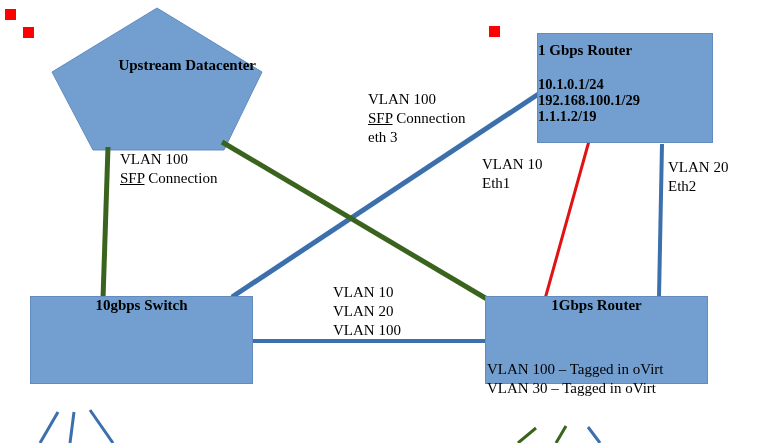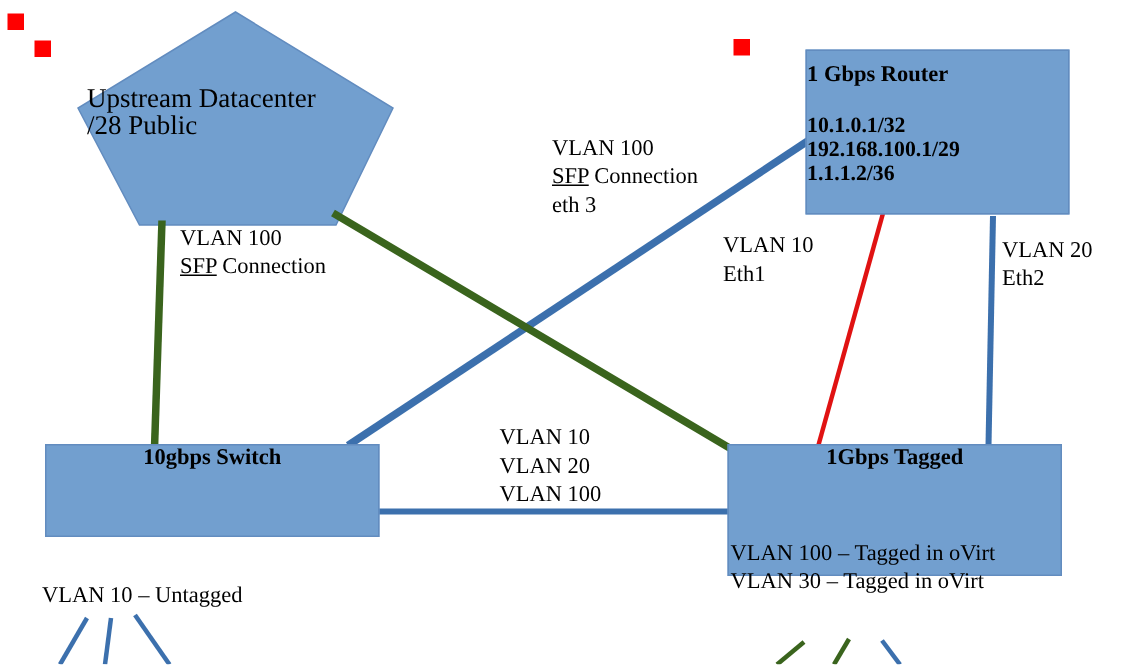--- a/index.html
+++ b/index.html
@@ -6,31 +6,31 @@
   .canvas{
     position:relative;width:759px;height:443px;background:#ffffff;
     font-family:"Liberation Serif",serif;color:#000;overflow:hidden;
   }
   .layer{position:absolute;left:0;top:0;}
   .node{
     position:absolute;display:flex;align-items:flex-start;justify-content:center;
     text-align:center;font-weight:bold;font-size:15px;
   }
   .box{background:#729FCF;border:1px solid #628CBF;box-sizing:border-box;}
-  .switch-left{left:30px;top:296px;width:223px;height:62px;}
+  .switch-left{left:30px;top:296px;width:223px;height:88px;}
   .switch-right{left:485px;top:296px;width:223px;height:88px;}
   .router{
     left:537px;top:33px;width:176px;height:110px;
     flex-direction:column;justify-content:flex-start;padding-top:8px;
   }
   .router .title{margin-bottom:17px;}
   .router .ip{line-height:16px;font-size:14.5px;}
   .pent-text{
-    position:absolute;left:58px;top:56px;width:198px;text-align:left;
-    font-size:18px;line-height:18px;font-weight:normal;
+    position:absolute;left:58px;top:56px;width:198px;text-align:right;
+    font-size:15px;line-height:18px;font-weight:bold;
   }
   .lbl{
     position:absolute;font-weight:normal;font-size:15px;line-height:19px;
     white-space:nowrap;
   }
   .u{text-decoration:underline;}
 </style>
 </head>
 <body>
 
@@ -60,36 +60,35 @@
     <line x1="566" y1="426" x2="556" y2="443" stroke="#3A641D" stroke-width="3"></line>
     <line x1="588" y1="427" x2="600" y2="443" stroke="#3C70AD" stroke-width="3"></line>
 
     <rect x="5" y="9" width="11" height="11" fill="#FF0000"></rect>
     <rect x="23" y="27" width="11" height="11" fill="#FF0000"></rect>
     <rect x="489" y="26" width="11" height="11" fill="#FF0000"></rect>
   </svg>
 
   <div class="pent-text">
     <div>Upstream Datacenter</div>
-    <div>/28 Public</div>
   </div>
 
   <div class="node box router">
     <div class="title">1 Gbps Router</div>
-    <div class="ip">10.1.0.1/32</div>
+    <div class="ip">10.1.0.1/24</div>
     <div class="ip">192.168.100.1/29</div>
-    <div class="ip">1.1.1.2/36</div>
+    <div class="ip">1.1.1.2/19</div>
   </div>
 
   <div class="node box switch-left">
     <span>10gbps Switch</span>
   </div>
 
   <div class="node box switch-right">
-    <span>1Gbps Tagged</span>
+    <span>1Gbps Router</span>
   </div>
 
   <div class="lbl" style="left:120px;top:150px">
     <div>VLAN 100</div>
     <div>
       <span class="u">SFP</span>
       <span>Connection</span>
     </div>
   </div>
 
@@ -111,22 +110,19 @@
     <div>VLAN 20</div>
     <div>Eth2</div>
   </div>
 
   <div class="lbl" style="left:333px;top:283px">
     <div>VLAN 10</div>
     <div>VLAN 20</div>
     <div>VLAN 100</div>
   </div>
 
-  <div class="lbl" style="left:28px;top:388px">
-    <div>VLAN 10 – Untagged</div>
-  </div>
 
   <div class="lbl" style="left:487px;top:360px">
     <div>VLAN 100 – Tagged in oVirt</div>
     <div>VLAN 30 – Tagged in oVirt</div>
   </div>
 
 </div>
 
 </body></html>

